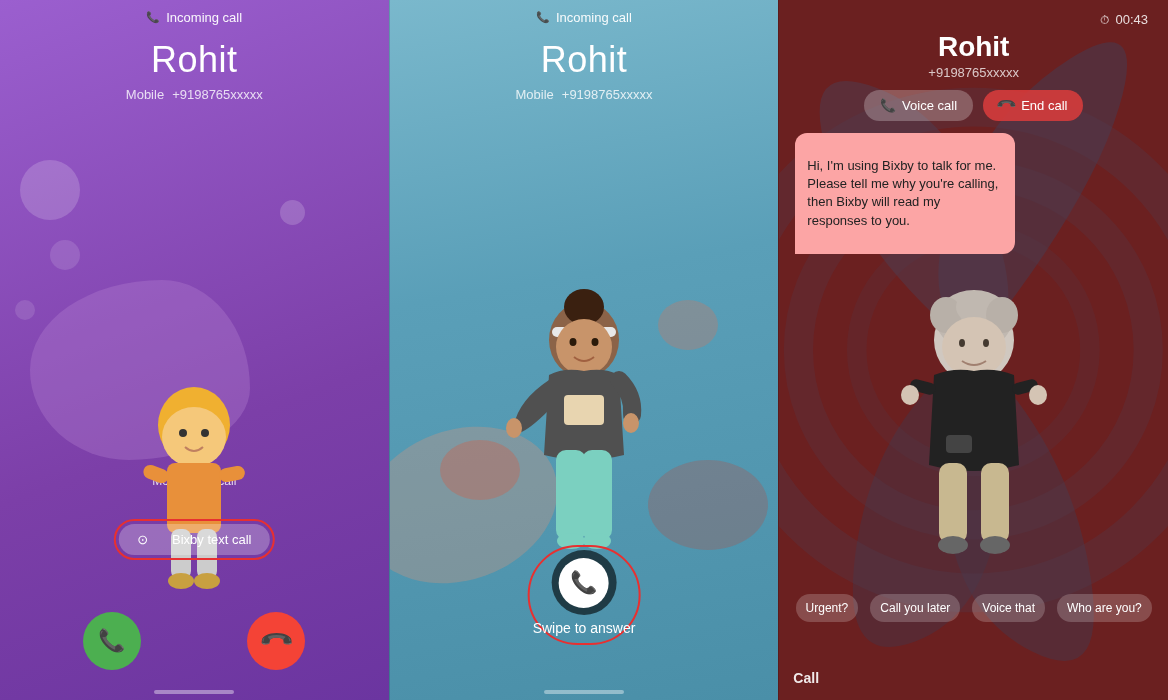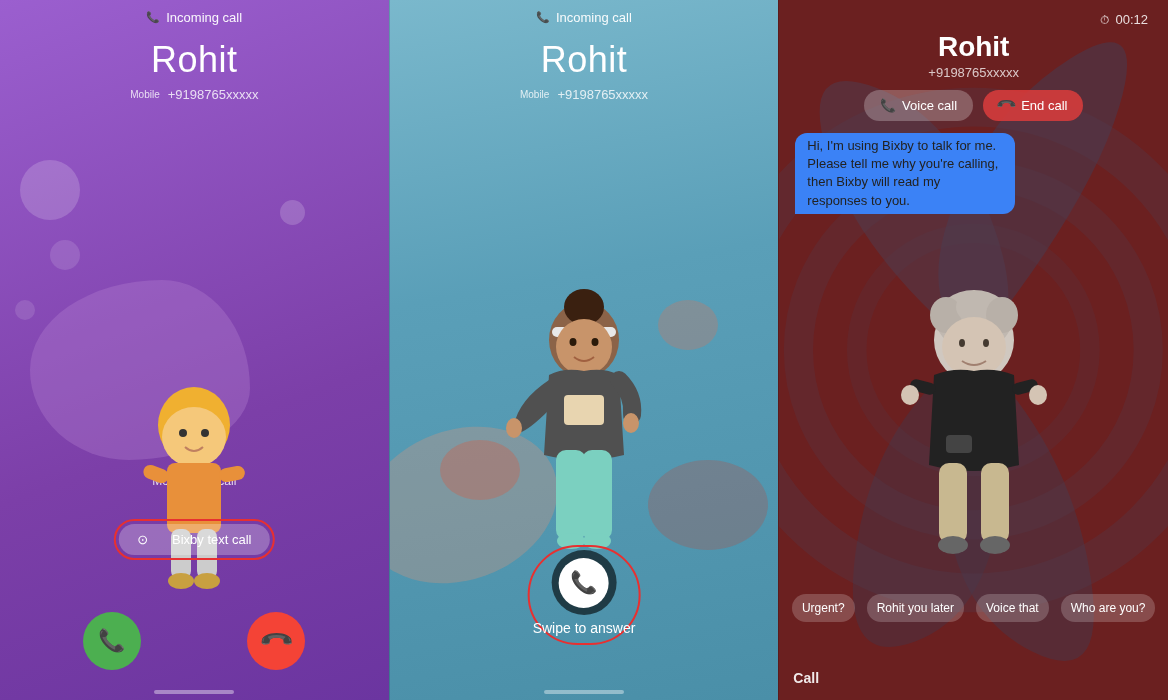--- a/index.html
+++ b/index.html
@@ -52,21 +52,21 @@
     .status-icon { font-size: 11px; color: rgba(255,255,255,0.9); }
     .status-text { font-size: 13px; color: rgba(255,255,255,0.95); font-weight: 500; }
 
     .p1-name {
       font-size: 36px; font-weight: 300; color: #fff;
       margin-top: 10px; letter-spacing: 0.5px;
     }
     .p1-phone-row {
       display: flex; align-items: center; gap: 8px; margin-top: 6px;
     }
-    .p1-mobile-label { font-size: 10px; color: rgba(255,255,255,0.8); }
+    .p1-mobile-label { font-size: 13px; color: rgba(255,255,255,0.8); }
     .p1-phone { font-size: 13px; color: rgba(255,255,255,0.8); }
 
     
     .char1 {
       position: absolute;
       bottom: 0; left: 50%; transform: translateX(-50%);
       width: 130px; height: 220px;
     }
 
     
@@ -231,23 +231,23 @@
       cursor: pointer;
       display: flex; align-items: center; gap: 6px;
       font-size: 13px; font-weight: 500;
     }
     .p3-voice-btn { background: rgba(255,255,255,0.25); color: #fff; }
     .p3-end-btn { background: rgba(220,60,60,0.85); color: #fff; }
 
     
     .p3-bubble {
       position: relative; z-index: 10;
-      background: #3b82f6;
+      background: #fca5a5;
       border-radius: 12px 12px 12px 0;
-      padding: 4px 12px;
+      padding: 24px 12px;
       margin: 12px 16px 0;
       font-size: 13px; color: #222;
       line-height: 1.4;
       max-width: 220px;
       align-self: flex-start;
     }
 
     
     .p3-quick-replies {
       position: absolute; bottom: 78px; left: 0; right: 0;
@@ -445,21 +445,21 @@
         <circle cx="200" cy="350" r="250" stroke="rgba(50,90,130,0.3)" stroke-width="40"></circle>
         <circle cx="200" cy="350" r="180" stroke="rgba(50,90,130,0.25)" stroke-width="30"></circle>
         <circle cx="200" cy="350" r="120" stroke="rgba(50,90,130,0.2)" stroke-width="20"></circle>
       </g>
     </svg>
   </div>
 
   <div class="p3-header">
     <div class="p3-timer-row">
       <span class="p3-timer-icon">⏱</span>
-      <span class="p3-timer">00:12</span>
+      <span class="p3-timer">00:43</span>
     </div>
     <div class="p3-name">Rohit</div>
     <div class="p3-phone">+9198765xxxxx</div>
 
     <div class="p3-call-btns">
       <button class="p3-call-btn p3-voice-btn">
         <span>📞</span>
         <span>Voice call</span>
       </button>
       <button class="p3-call-btn p3-end-btn">
@@ -507,21 +507,21 @@
       <ellipse cx="79" cy="260" rx="15" ry="9" fill="#666"></ellipse>
       <ellipse cx="121" cy="260" rx="15" ry="9" fill="#666"></ellipse>
     </svg>
   </div>
 
   <div class="p3-quick-replies">
     <button class="p3-quick-reply">
       <span>Urgent?</span>
     </button>
     <button class="p3-quick-reply">
-      <span>Rohit you later</span>
+      <span>Call you later</span>
     </button>
     <button class="p3-quick-reply">
       <span>Voice that</span>
     </button>
     <button class="p3-quick-reply">
       <span>Who are you?</span>
     </button>
   </div>
 
   <div class="p3-input-row">

